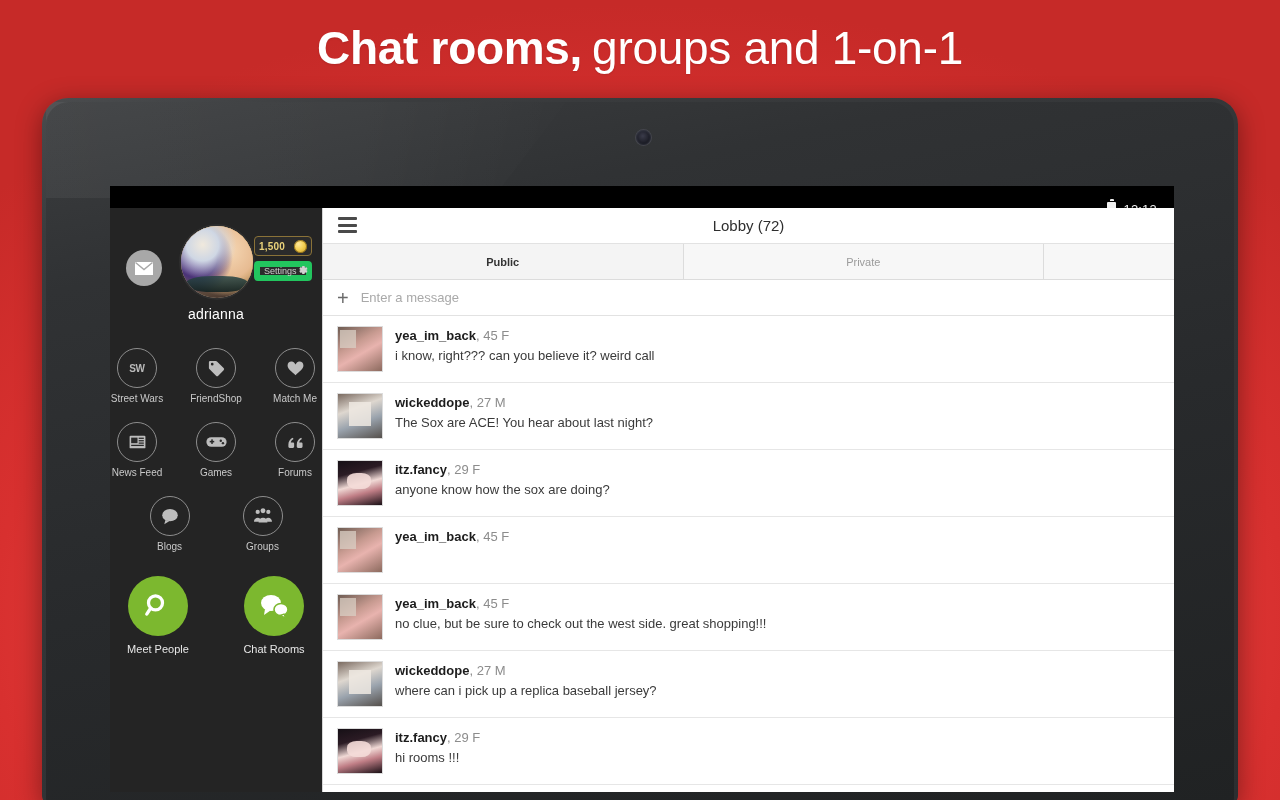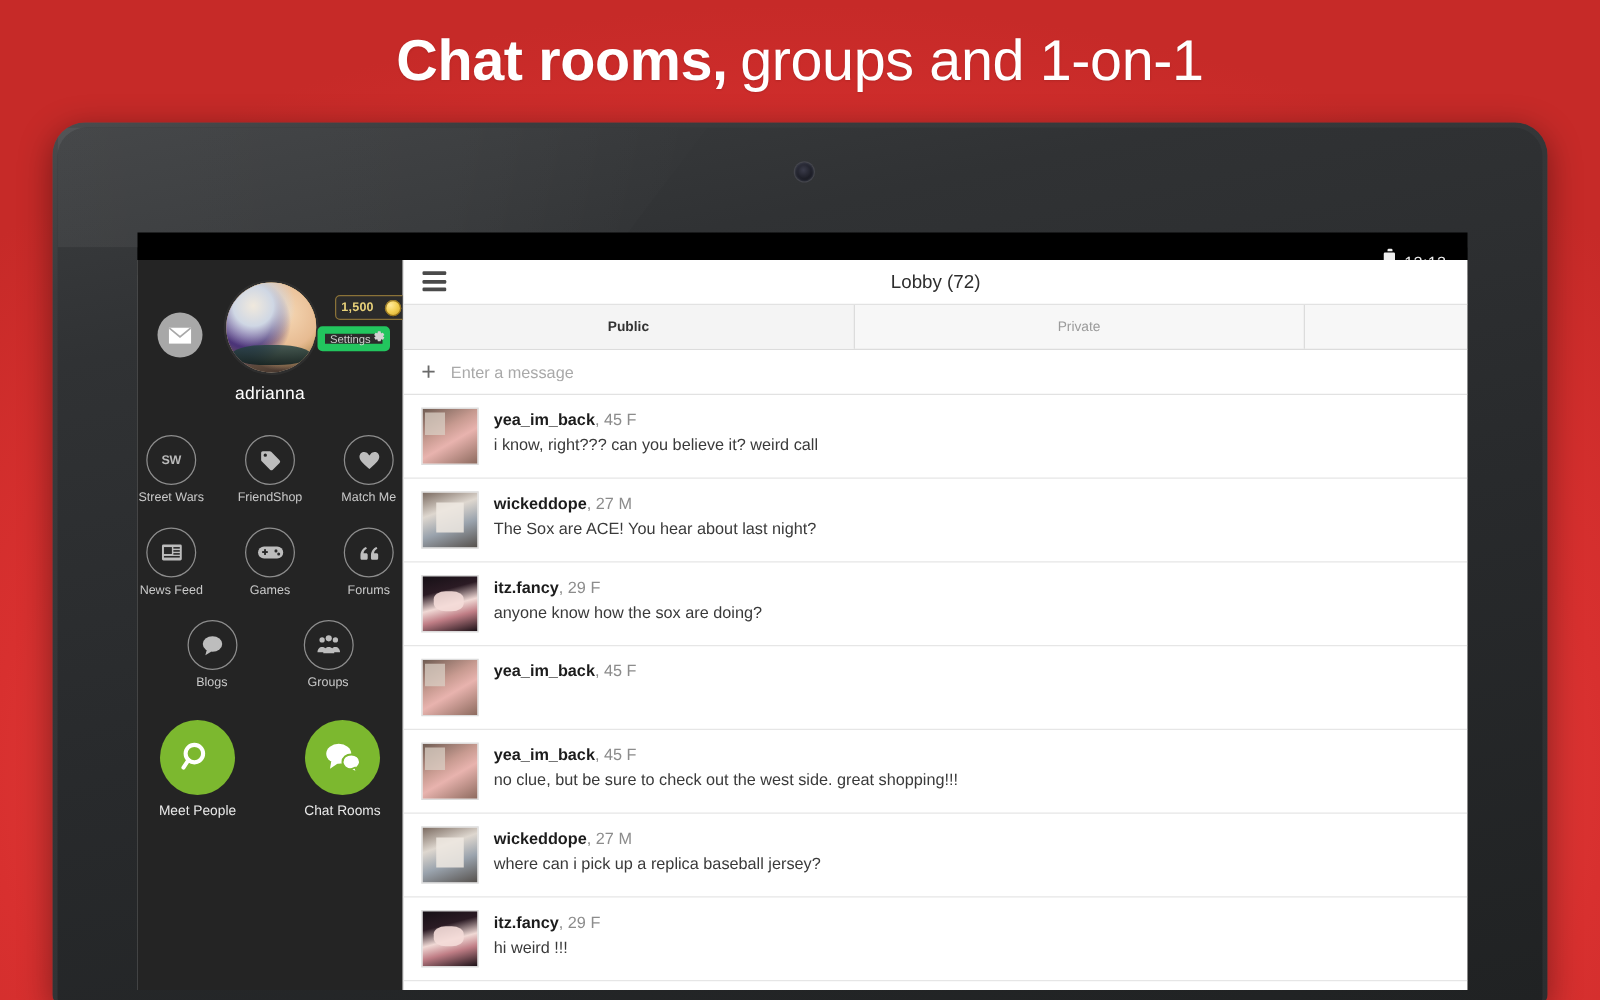--- a/index.html
+++ b/index.html
@@ -136,21 +136,20 @@
   #badges {
     position: absolute; left: 144px; top: 28px;
     display: flex; flex-direction: column; gap: 5px;
   }
   #coin-badge {
     width: 58px; height: 20px;
     border: 1px solid #8a7238; border-radius: 4px;
     background: #2b2b2b;
     display: flex; align-items: center; justify-content: space-between;
     padding: 0 4px;
-    margin-left: 14px;
   }
   #coin-badge .coin-value {
     font-size: 10px; color: #e9d27a; font-weight: bold; letter-spacing: .2px;
   }
   .coin-dot {
     width: 13px; height: 13px; border-radius: 50%;
     background: radial-gradient(circle at 35% 32%, #ffe99a 0%, #f3cf52 45%, #c79b22 100%);
     box-shadow: inset 0 0 0 1px rgba(120,86,10,.7);
   }
   #settings-badge {
@@ -510,21 +509,21 @@
                 <div class="avatar av-b"></div>
                 <div class="body">
                   <div class="meta"><span class="uname">wickeddope</span><span>, 27 M</span></div>
                   <div class="text">where can i pick up a replica baseball jersey?</div>
                 </div>
               </div>
               <div class="msg">
                 <div class="avatar av-c"></div>
                 <div class="body">
                   <div class="meta"><span class="uname">itz.fancy</span><span>, 29 F</span></div>
-                  <div class="text">hi weird !!!</div>
+                  <div class="text">hi rooms !!!</div>
                 </div>
               </div>
             </div>
 
         </div>
       </div>
     </div>
   </div>
 </div>
 

